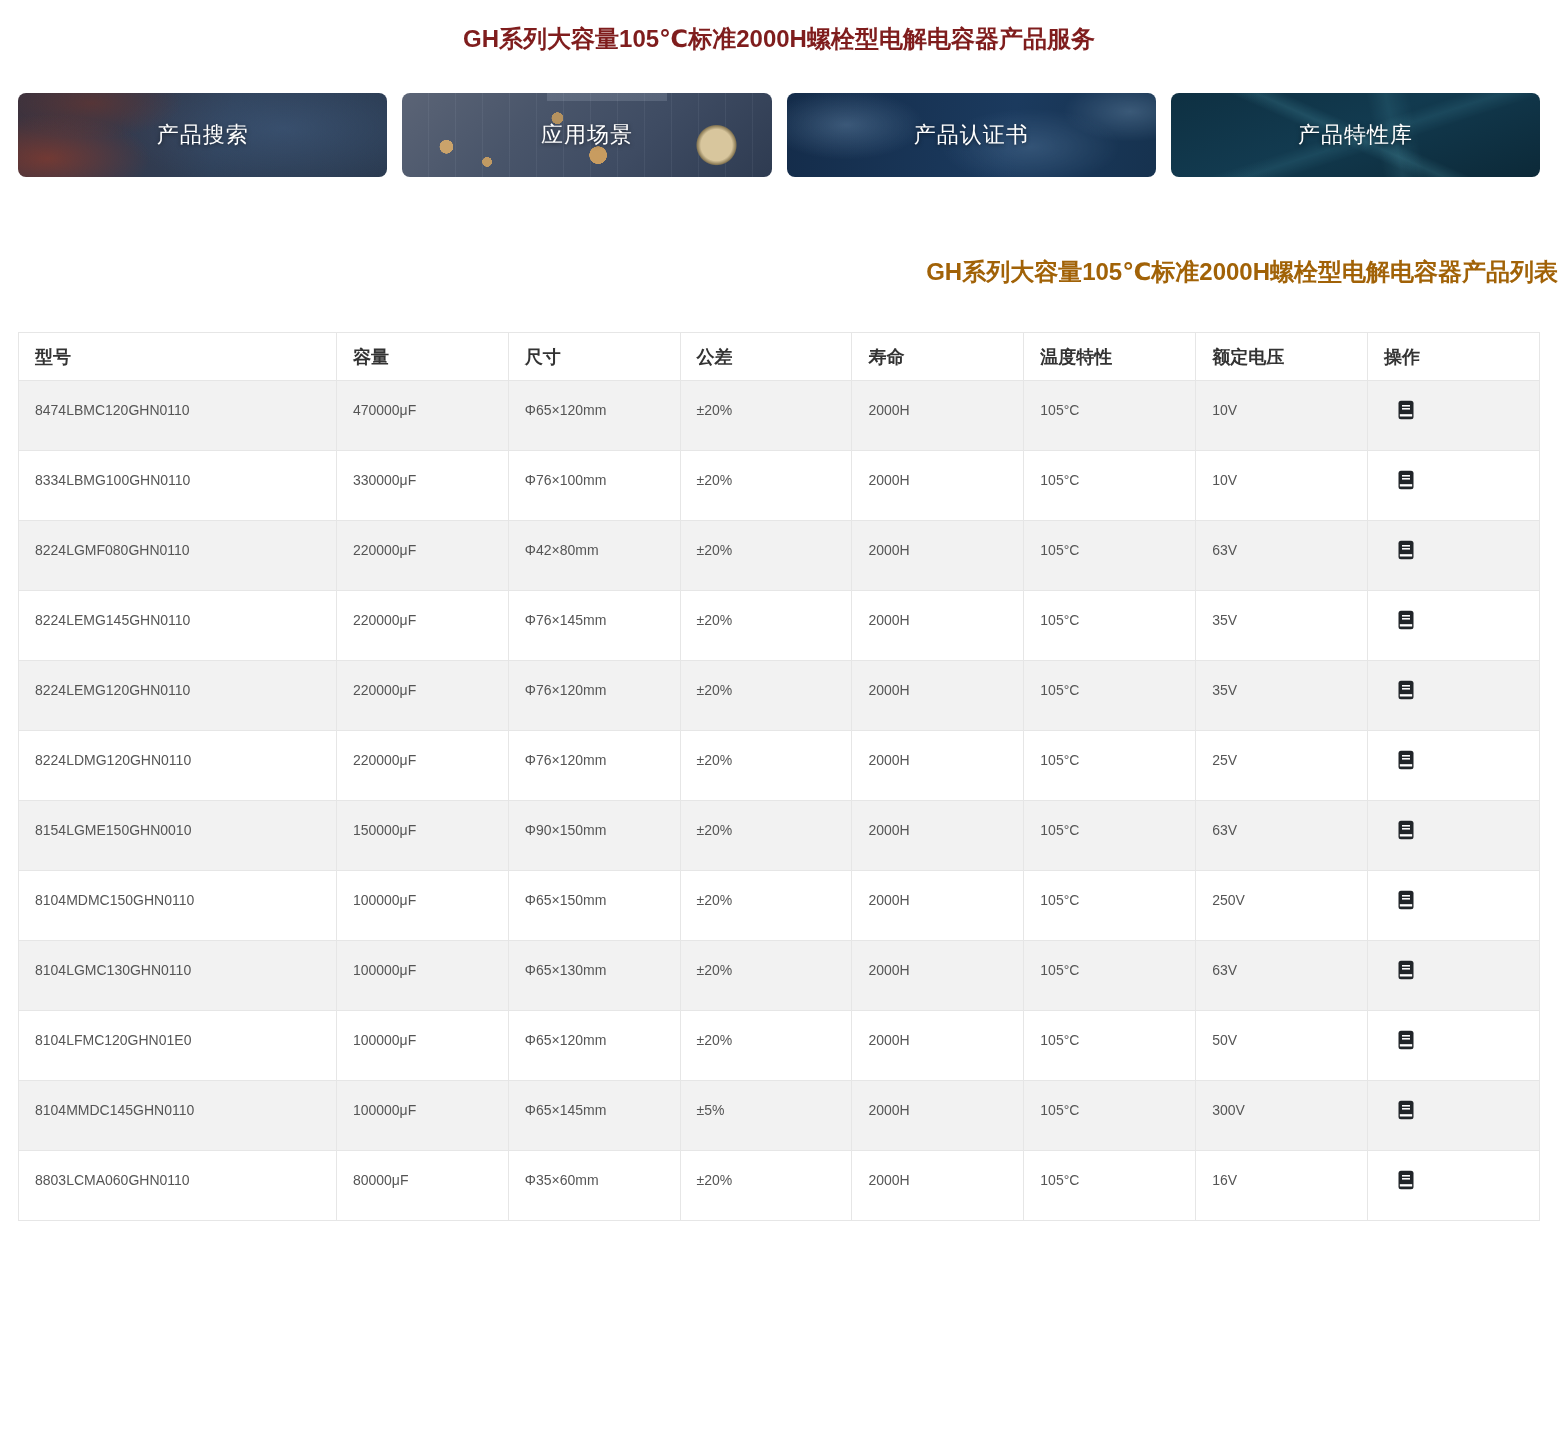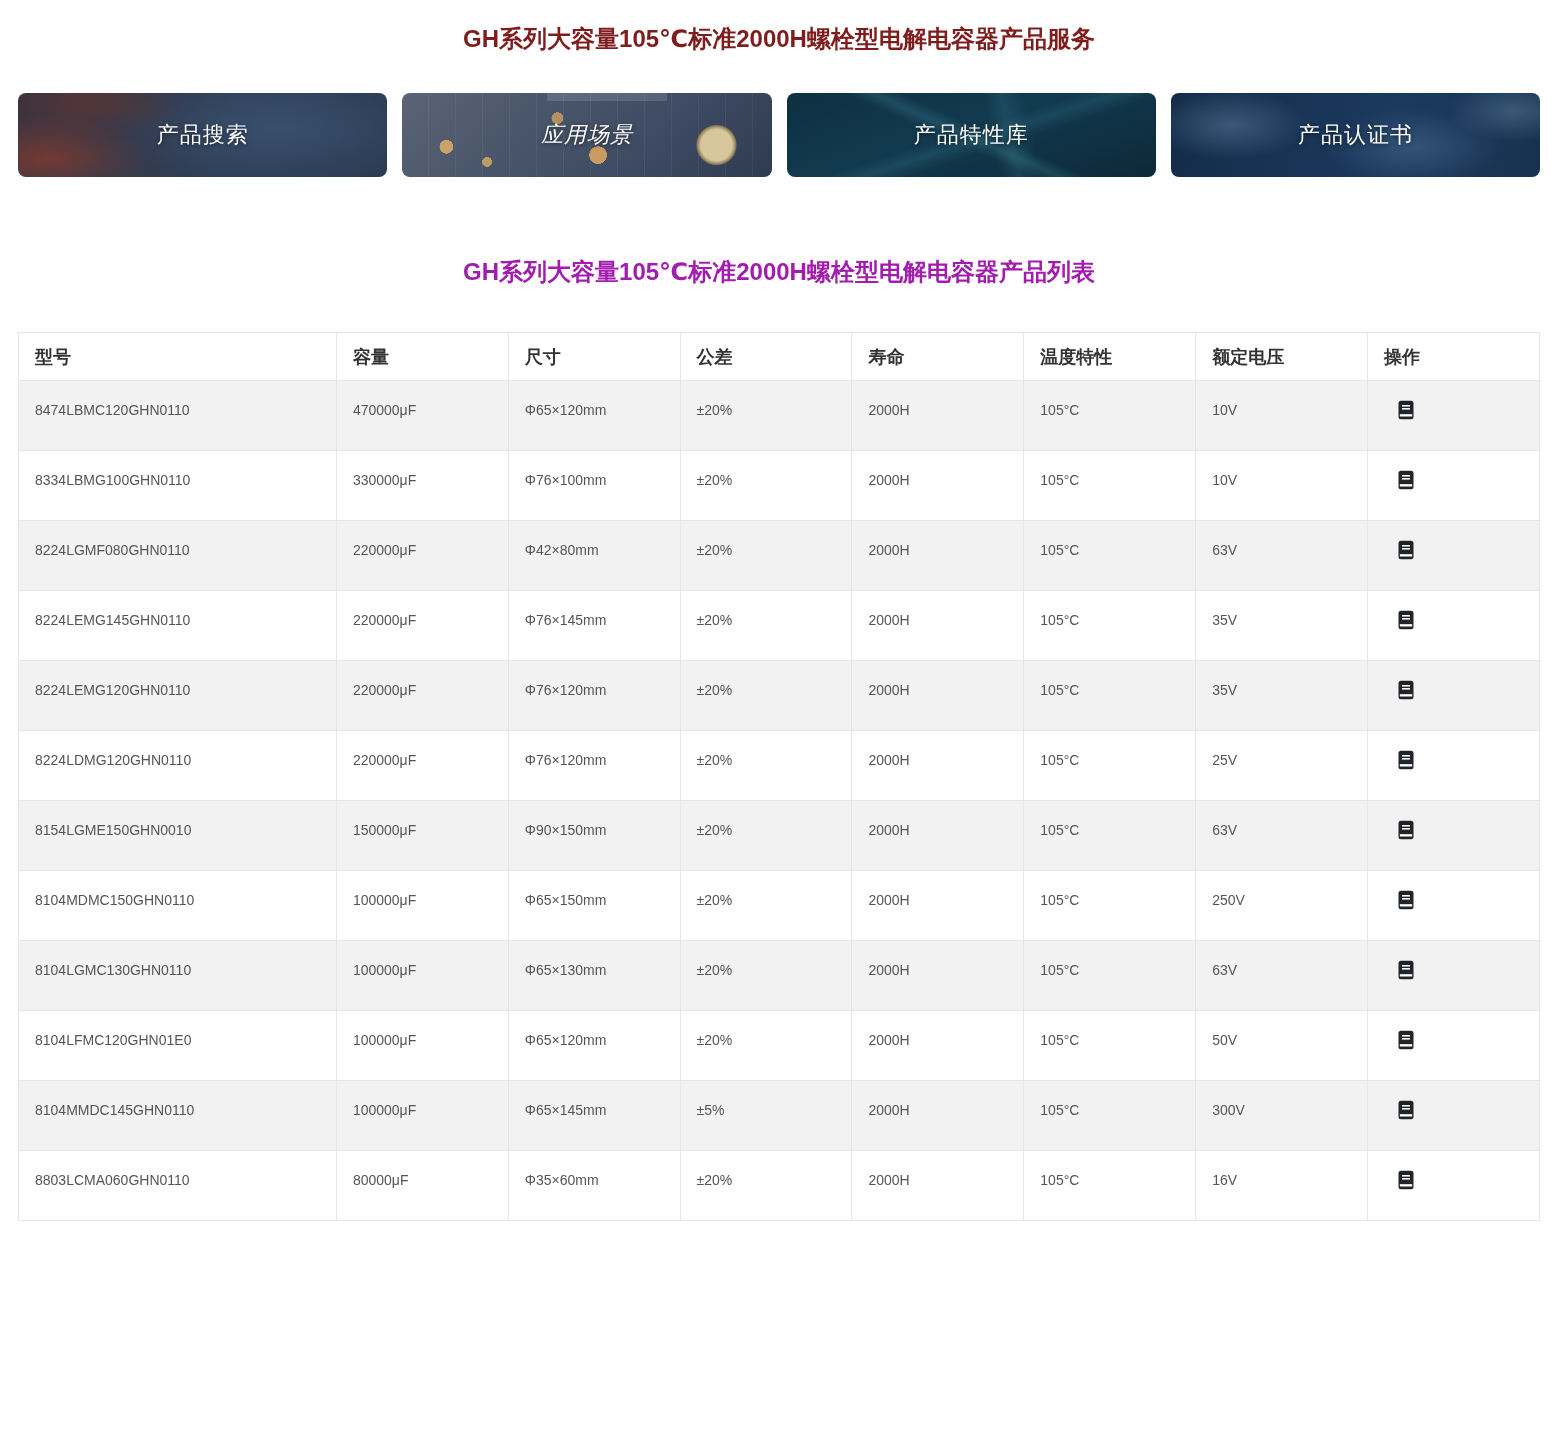--- a/index.html
+++ b/index.html
@@ -15,24 +15,24 @@
     margin:0;
     padding-top:24px;
     text-align:center;
     font-size:24px;
     font-weight:bold;
     color:#7f1d1d;
     line-height:30px;
   }
   .section-title{
     margin:80px 0 0 0;
-    text-align:center;
+    text-align:right;
     font-size:24px;
     font-weight:bold;
-    color:#a21caf;
+    color:#a16207;
     line-height:30px;
   }
 
   
   .banners{
     display:flex;
     gap:15px;
     padding:0 18px;
     margin-top:39px;
   }
@@ -65,21 +65,20 @@
   .banner-2{ 
     background:
       radial-gradient(circle 7px at 12% 64%, #caa36b 96%, transparent 100%),
       radial-gradient(circle 5px at 23% 82%, #c09a63 96%, transparent 100%),
       radial-gradient(circle 9px at 53% 74%, #c89c60 96%, transparent 100%),
       radial-gradient(circle 6px at 42% 30%, #b5925f 96%, transparent 100%),
       radial-gradient(circle 27px at 85% 62%, #d8c69d 58%, #8a7a55 72%, transparent 76%),
       linear-gradient(180deg, rgba(210,220,235,.16) 0 26%, transparent 26%) no-repeat 58% 0/120px 30px,
       repeating-linear-gradient(90deg, transparent 0 26px, rgba(205,215,230,.07) 26px 27px),
       linear-gradient(135deg,#5b6476 0%,#49556a 35%,#3f4c63 62%,#2e3b51 100%);
-    font-style: italic;
   }
   .banner-3{ 
     background:
       linear-gradient(24deg, transparent 44%, rgba(120,220,235,.14) 49%, transparent 54%),
       linear-gradient(-18deg, transparent 40%, rgba(110,210,230,.11) 47%, transparent 53%),
       linear-gradient(78deg, transparent 55%, rgba(120,220,235,.10) 60%, transparent 66%),
       linear-gradient(160deg,#0e3042 0%,#123a4f 45%,#0c2938 100%);
   }
   .banner-4{ 
     background:
@@ -143,25 +142,25 @@
 
   <h1 class="page-title">GH系列大容量105℃标准2000H螺栓型电解电容器产品服务</h1>
 
   <div class="banners">
     <div class="banner banner-1">
       <span class="banner-label">产品搜索</span>
     </div>
     <div class="banner banner-2">
       <span class="banner-label">应用场景</span>
     </div>
+    <div class="banner banner-4">
+      <span class="banner-label">产品认证书</span>
+    </div>
     <div class="banner banner-3">
       <span class="banner-label">产品特性库</span>
-    </div>
-    <div class="banner banner-4">
-      <span class="banner-label">产品认证书</span>
     </div>
   </div>
 
   <h2 class="section-title">GH系列大容量105℃标准2000H螺栓型电解电容器产品列表</h2>
 
   <div class="table-wrap">
     <table>
       <thead>
         <tr id="header-row">
             <th class="col-model">型号</th>

